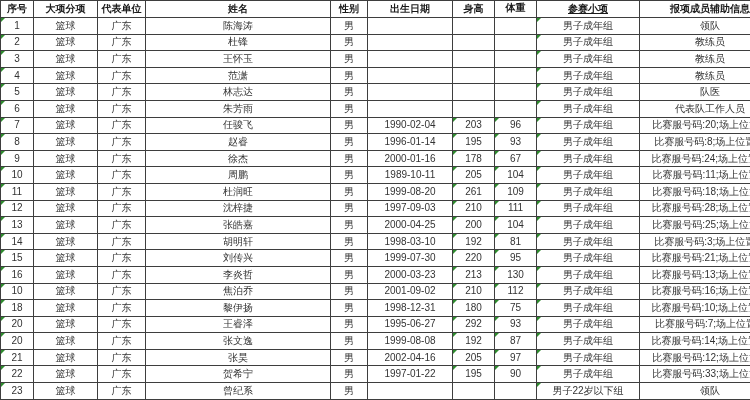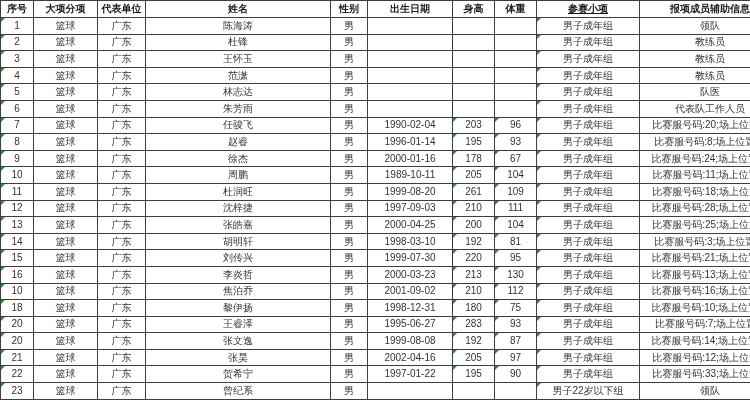--- a/index.html
+++ b/index.html
@@ -52,21 +52,21 @@
 <table id="roster-table">
   <thead>
     <tr>
         <th style="width: 30px;">序号</th>
         <th style="width: 61px;">大项分项</th>
         <th style="width: 45px; margin-top: 32px;">代表单位</th>
         <th style="width: 182px;">姓名</th>
         <th style="width: 34px;">性别</th>
         <th style="width: 82px; margin-top: 48px;">出生日期</th>
         <th style="width: 39px;">身高</th>
-        <th style="width: 39px;">体重</th>
+        <th style="width: 39px; font-family: Liberation Mono, monospace;">体重</th>
         <th style="width: 100px; text-decoration: underline;">参赛小项</th>
         <th style="width: 138px;">报项成员辅助信息</th>
       </tr>
   </thead>
   <tbody>
       <tr>
         <td><span class="tri"></span><span>1</span></td>
         <td><span>篮球</span></td>
         <td><span>广东</span></td>
         <td><span>陈海涛</span></td>
@@ -281,21 +281,21 @@
         <td><span class="tri"></span><span>男子成年组</span></td>
         <td><span>比赛服号码:10;场上位置:G</span></td>
       </tr>
       <tr>
         <td><span class="tri"></span><span>20</span></td>
         <td><span>篮球</span></td>
         <td><span>广东</span></td>
         <td><span>王睿泽</span></td>
         <td><span>男</span></td>
         <td><span>1995-06-27</span></td>
-        <td><span class="tri"></span><span>283</span></td>
+        <td><span class="tri"></span><span>292</span></td>
         <td><span class="tri"></span><span>93</span></td>
         <td><span class="tri"></span><span>男子成年组</span></td>
         <td><span>比赛服号码:7;场上位置:F</span></td>
       </tr>
       <tr>
         <td><span class="tri"></span><span>20</span></td>
         <td><span>篮球</span></td>
         <td><span>广东</span></td>
         <td><span>张文逸</span></td>
         <td><span>男</span></td>

